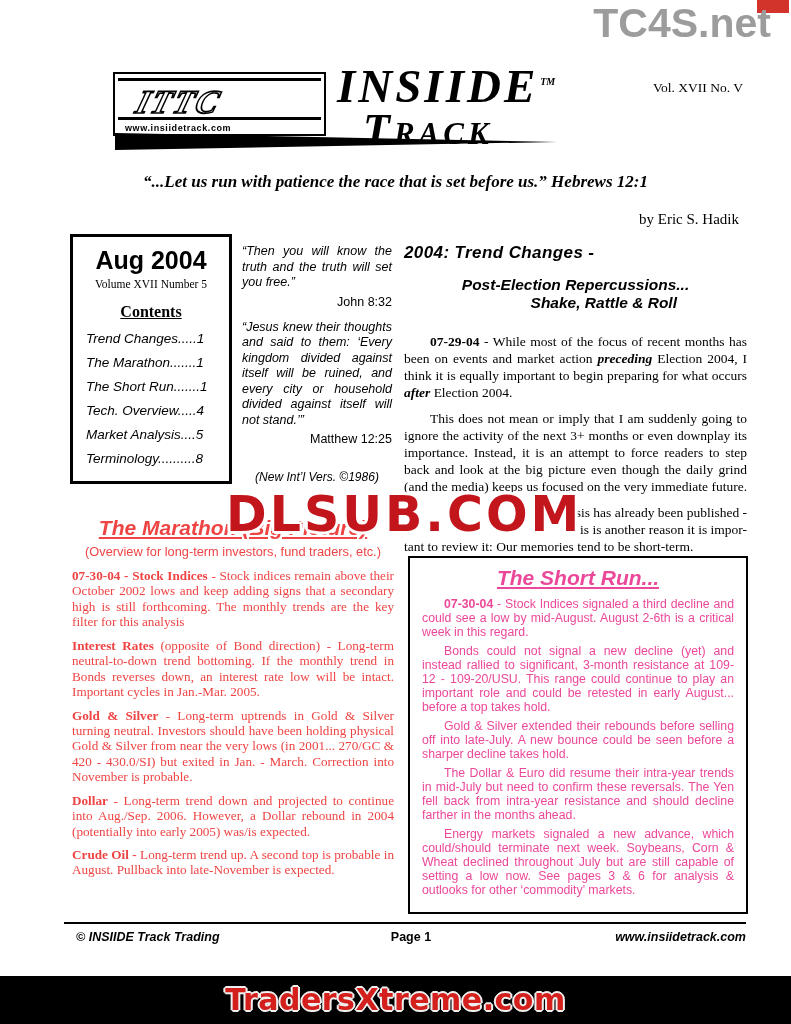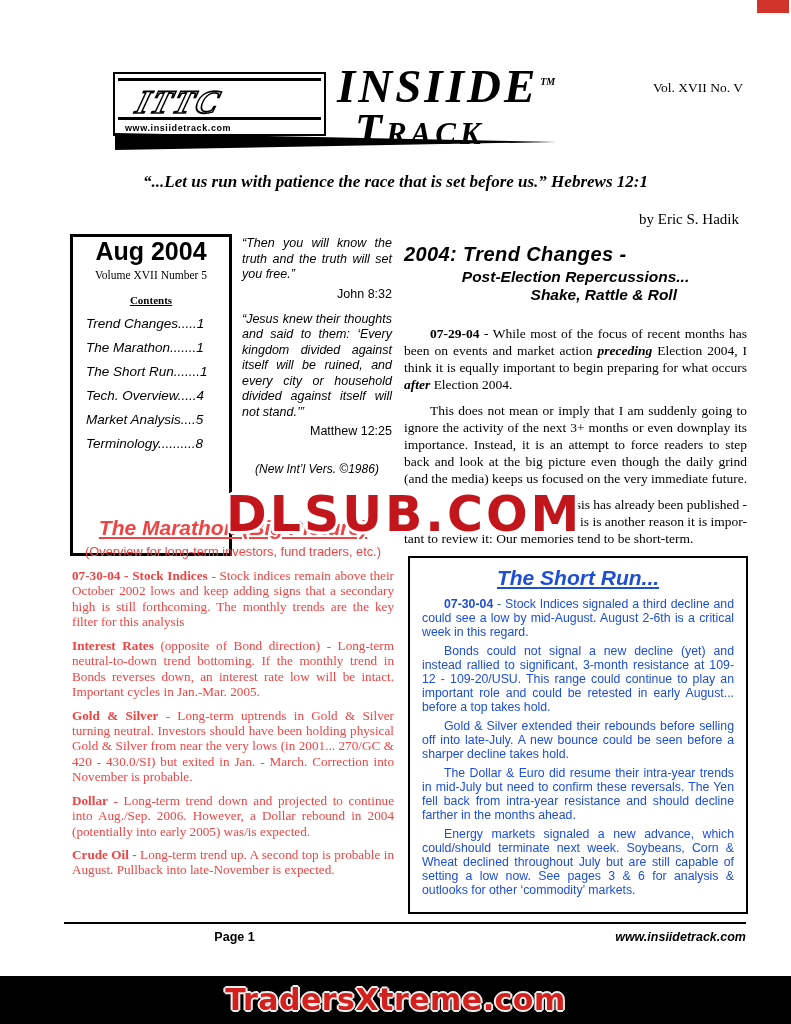--- a/index.html
+++ b/index.html
@@ -21,49 +21,49 @@
                    font-style: italic; font-weight: bold; font-size: 33px; letter-spacing: 2px;
                    transform: skewX(-16deg); color: #fff; -webkit-text-stroke: 1.6px #000; }
   .logo-url { position: absolute; left: 10px; bottom: 1px; font-family: "Liberation Sans", sans-serif;
               font-size: 9px; font-weight: bold; letter-spacing: 0.6px; color: #000; }
   .logo-swoosh { position: absolute; left: 2px; top: 61px; }
 
   .brand { position: absolute; left: 337px; top: 62px; color: #000; font-family: "Liberation Serif", serif;
            font-style: italic; font-weight: bold; }
   .brand1 { font-size: 47px; letter-spacing: 3px; line-height: 1.05; }
   .brand1 .tm { font-size: 10px; vertical-align: super; letter-spacing: 0; margin-left: 2px; }
-  .brand2 { font-size: 44px; letter-spacing: 4px; line-height: 0.85; margin-left: 18px; font-variant: small-caps; }
+  .brand2 { font-size: 44px; letter-spacing: 4px; line-height: 0.85; margin-left: 26px; font-variant: small-caps; }
 
   .vol { position: absolute; top: 80px; right: 48px; font-size: 13.5px; color: #000; }
 
   .tagline { position: absolute; top: 172px; left: 0; width: 100%; text-align: center;
              font-weight: bold; font-style: italic; font-size: 17px; color: #000; }
   .byline { position: absolute; top: 211px; right: 52px; font-size: 15px; color: #000; }
 
   
-  .contents-box { position: absolute; left: 70px; top: 234px; width: 162px; height: 322px;
-                  border: 3px solid #000; text-align: center; padding-top: 0; background: #fff; }
+  .contents-box { position: absolute; left: 70px; top: 234px; width: 162px; height: 250px;
+                  border: 3px solid #000; text-align: center; padding-top: 9px; background: #fff; }
   .cb-title { font-family: "Liberation Sans", sans-serif; font-weight: bold; font-size: 25px; }
   .cb-sub { font-size: 11.5px; margin-top: 3px; }
-  .cb-head { font-weight: bold; font-size: 11px; text-decoration: underline; margin-top: 13px; }
+  .cb-head { font-weight: bold; font-size: 16px; text-decoration: underline; margin-top: 13px; }
   .cb-list { list-style: none; margin: 10px 0 0; padding-left: 13px; text-align: left;
              font-family: "Liberation Sans", sans-serif; font-style: italic; font-size: 13.5px; }
   .cb-list li { margin-bottom: 9px; }
 
   
-  .scripture { position: absolute; left: 242px; top: 236px; width: 150px;
+  .scripture { position: absolute; left: 242px; top: 244px; width: 150px;
                font-family: "Liberation Sans", sans-serif; color: #000; }
   .sq { font-style: italic; font-size: 12.5px; line-height: 1.24; text-align: justify; margin-bottom: 4px; }
   .sref { text-align: right; font-size: 12.5px; margin-bottom: 11px; }
   .snote { text-align: center; font-style: italic; font-size: 12px; margin-top: 24px; }
 
   
   .article { position: absolute; left: 404px; top: 243px; width: 343px; color: #000; }
   .article h1 { font-family: "Liberation Sans", sans-serif; font-style: italic; font-weight: bold;
-                font-size: 20px; letter-spacing: 0.4px; margin-bottom: 2px; }
+                font-size: 17px; letter-spacing: 0.4px; margin-bottom: 13px; }
   .article h2 { font-family: "Liberation Sans", sans-serif; font-style: italic; font-weight: bold; font-size: 15.5px; text-align: center; }
   .article h3 { font-family: "Liberation Sans", sans-serif; font-style: italic; font-weight: bold;
                 font-size: 15.5px; text-align: right; margin: 0 70px 21px 0; }
   .ap { font-size: 13.5px; line-height: 1.26; text-align: justify; margin-bottom: 9px; }
   .ap.indent { text-indent: 26px; }
   .fr { display: block; }
   .fr.r { text-align: right; }
 
   
   .wm-mid { position: absolute; left: 226px; top: 486px; font-family: "DejaVu Sans", sans-serif;
@@ -73,21 +73,21 @@
 
   
   .marathon { position: absolute; left: 72px; top: 516px; width: 322px; color: #ef4444; }
   .m-title { font-family: "Liberation Sans", sans-serif; font-style: italic; font-weight: bold;
              font-size: 21px; text-align: center; text-decoration: underline; }
   .m-sub { font-family: "Liberation Sans", sans-serif; font-size: 12.8px; text-align: center; margin: 4px 0 9px; }
   .mp { font-size: 13.2px; line-height: 1.17; text-align: justify; margin-bottom: 8px; }
 
   
   .shortrun { position: absolute; left: 408px; top: 556px; width: 340px; min-height: 358px;
-              border: 2px solid #000; padding: 8px 12px 6px; background: #fff; color: #1d4ed8; }
+              border: 2px solid #000; padding: 8px 12px 6px; background: #fff; color: #ec4899; }
   .s-title { font-family: "Liberation Sans", sans-serif; font-style: italic; font-weight: bold;
              font-size: 21px; text-align: center; text-decoration: underline; margin-bottom: 7px; }
   .sp { font-family: "Liberation Sans", sans-serif; font-size: 12.3px; line-height: 1.14;
         text-align: justify; text-indent: 22px; margin-bottom: 5px; }
 
   
   .footer { position: absolute; left: 64px; top: 922px; width: 682px; border-top: 2px solid #000;
             padding-top: 6px; display: flex; font-family: "Liberation Sans", sans-serif;
             font-size: 12.5px; font-weight: bold; color: #000; }
   .f-left { flex: 1; font-style: italic; padding-left: 12px; }
@@ -100,20 +100,21 @@
              color: #d3201d; letter-spacing: 0.5px;
              text-shadow: -2px 0 0 #efefef, 2px 0 0 #efefef, 0 -2px 0 #efefef, 0 2px 0 #efefef,
                           -1px -1px 0 #efefef, 1px -1px 0 #efefef, -1px 1px 0 #efefef, 1px 1px 0 #efefef; }
 </style>
 </head>
 <body>
 
 <div class="page">
 
   <div class="corner-red"></div>
+  <div class="tc4s">TC4S.net</div>
 
   <div class="logo-wrap">
     <div class="logo-box">
       <div class="logo-rule top"></div>
       <div class="logo-monogram">ITTC</div>
       <div class="logo-rule bot"></div>
       <div class="logo-url">www.insiidetrack.com</div>
     </div>
     <svg class="logo-swoosh" width="442" height="20" viewBox="0 0 442 20">
       <polygon points="0,0 442,9 0,17" fill="#000"></polygon>
@@ -180,20 +181,21 @@
   <div class="shortrun">
     <h2 class="s-title">The Short Run...</h2>
     <p class="sp"><b>07-30-04</b><span> - Stock Indices signaled a third decline and could see a low by mid-August.  August 2-6th is a critical week in this regard.</span></p>
     <p class="sp"><b></b><span>Bonds could not signal a new decline (yet) and instead rallied to significant, 3-month resistance at 109-12 - 109-20/USU.  This range could continue to play an important role and could be retested in early August... before a top takes hold.</span></p>
     <p class="sp"><b></b><span>Gold &amp; Silver extended their rebounds before selling off into late-July.  A new bounce could be seen before a sharper decline takes hold.</span></p>
     <p class="sp"><b></b><span>The Dollar &amp; Euro did resume their intra-year trends in mid-July but need to confirm these reversals.  The Yen fell back from intra-year resistance and should decline farther in the months ahead.</span></p>
     <p class="sp"><b></b><span>Energy markets signaled a new advance, which could/should terminate next week.  Soybeans, Corn &amp; Wheat declined throughout July but are still capable of setting a low now.  See pages 3 &amp; 6 for analysis &amp; outlooks for other ‘commodity’ markets.</span></p>
   </div>
 
   <div class="footer">
+    <div class="f-left">© INSIIDE Track Trading</div>
     <div class="f-center">Page 1</div>
     <div class="f-right">www.insiidetrack.com</div>
   </div>
 
   <div class="bottom-bar">
     <span class="bb-text">TradersXtreme.com</span>
   </div>
 
 </div>
 

